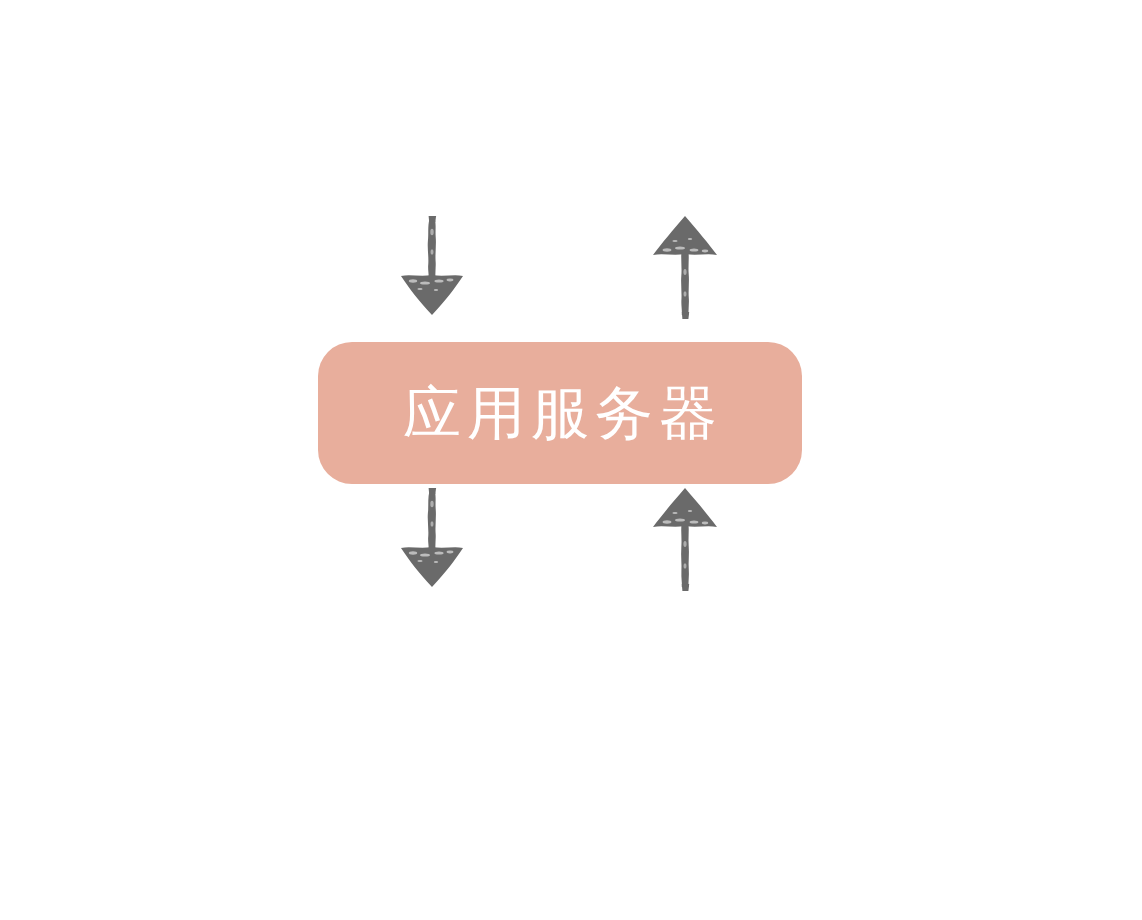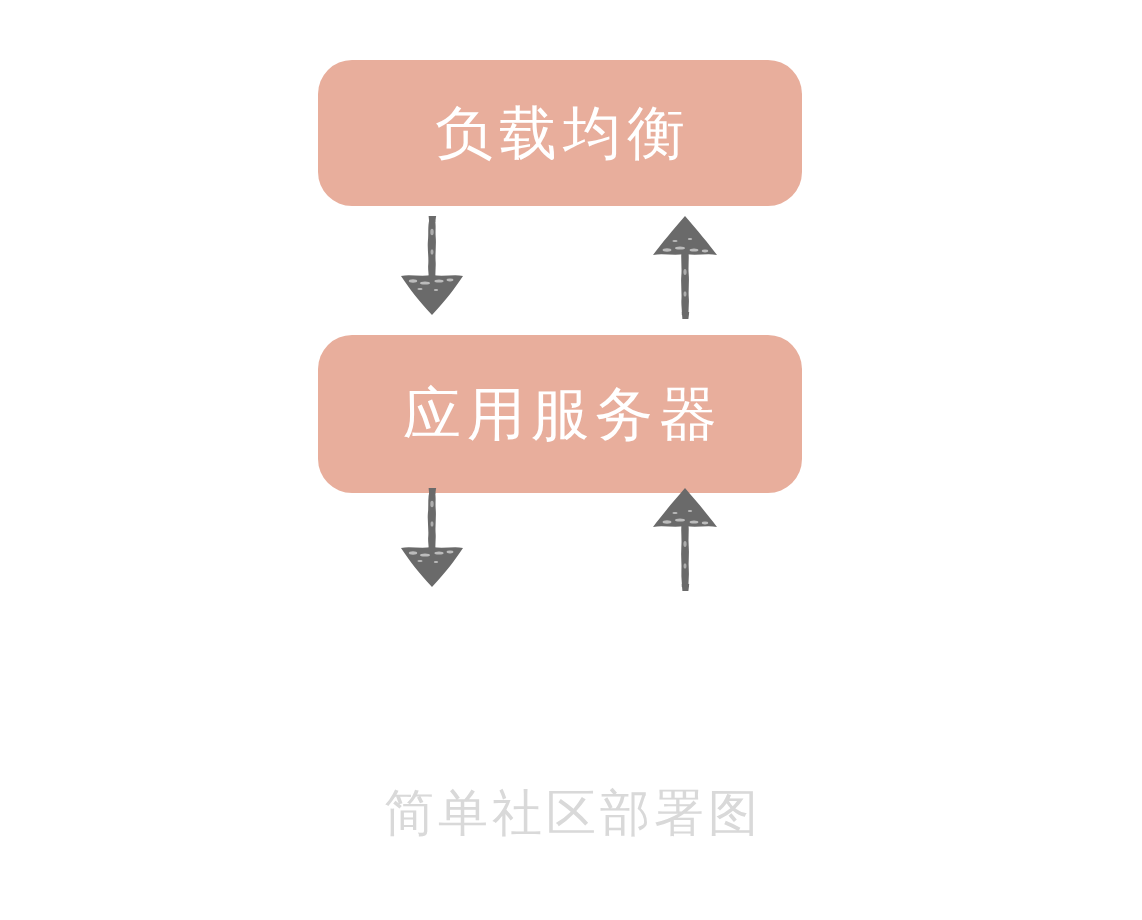--- a/index.html
+++ b/index.html
@@ -36,21 +36,21 @@
     font-size: 58px;
     line-height: 1;
     letter-spacing: 6px;
     text-indent: 6px;
     white-space: nowrap;
     font-weight: 400;
     font-family: "DejaVu Sans", "Liberation Sans", sans-serif;
   }
 
   #node-lb   { top: 60px;  height: 146px; }
-  #node-app  { top: 335px; height: 158px; }
+  #node-app  { top: 342px; height: 142px; }
   #node-db   { top: 610px; height: 143px; }
 
   
   .arrow {
     position: absolute;
     width: 80px;
     height: 112px;
   }
   .arrow svg { display: block; width: 100%; height: 100%; }
 
@@ -73,23 +73,20 @@
     text-indent: 4px;
     white-space: nowrap;
     font-family: "DejaVu Sans", "Liberation Sans", sans-serif;
   }
 </style>
 </head>
 <body>
 
 <div id="canvas">
 
-  <div class="node" id="node-lb">
-    <span class="node-label">负载均衡</span>
-  </div>
 
   <div class="arrow" id="arrow-lb-to-app">
     <svg viewBox="0 0 80 112" xmlns="http://www.w3.org/2000/svg" aria-hidden="true">
       <g fill="#6a6a6a">
 
         <path d="M37.5 9 C35.5 16, 36.8 24, 35.9 31 C35.2 39, 36.9 47, 36.2 55 C35.8 60, 37.0 64, 36.6 69
                  L43.4 69 C43.0 63, 44.1 57, 43.6 51 C43.1 43, 44.4 35, 43.7 27 C43.2 20, 44.3 15, 42.8 9 Z"></path>
 
         <path d="M36.6 6 L44.1 6 L43.3 12 L37.2 12 Z"></path>
 
@@ -188,15 +185,14 @@
         </g>
         <g fill="#ffffff" opacity="0.45">
           <ellipse cx="40" cy="62" rx="1.6" ry="3.0"></ellipse>
           <ellipse cx="40" cy="84" rx="1.5" ry="2.8"></ellipse>
         </g>
       </g>
     </svg>
   </div>
 
 
-  <div id="caption">简单社区部署图</div>
 
 </div>
 
 </body></html>

